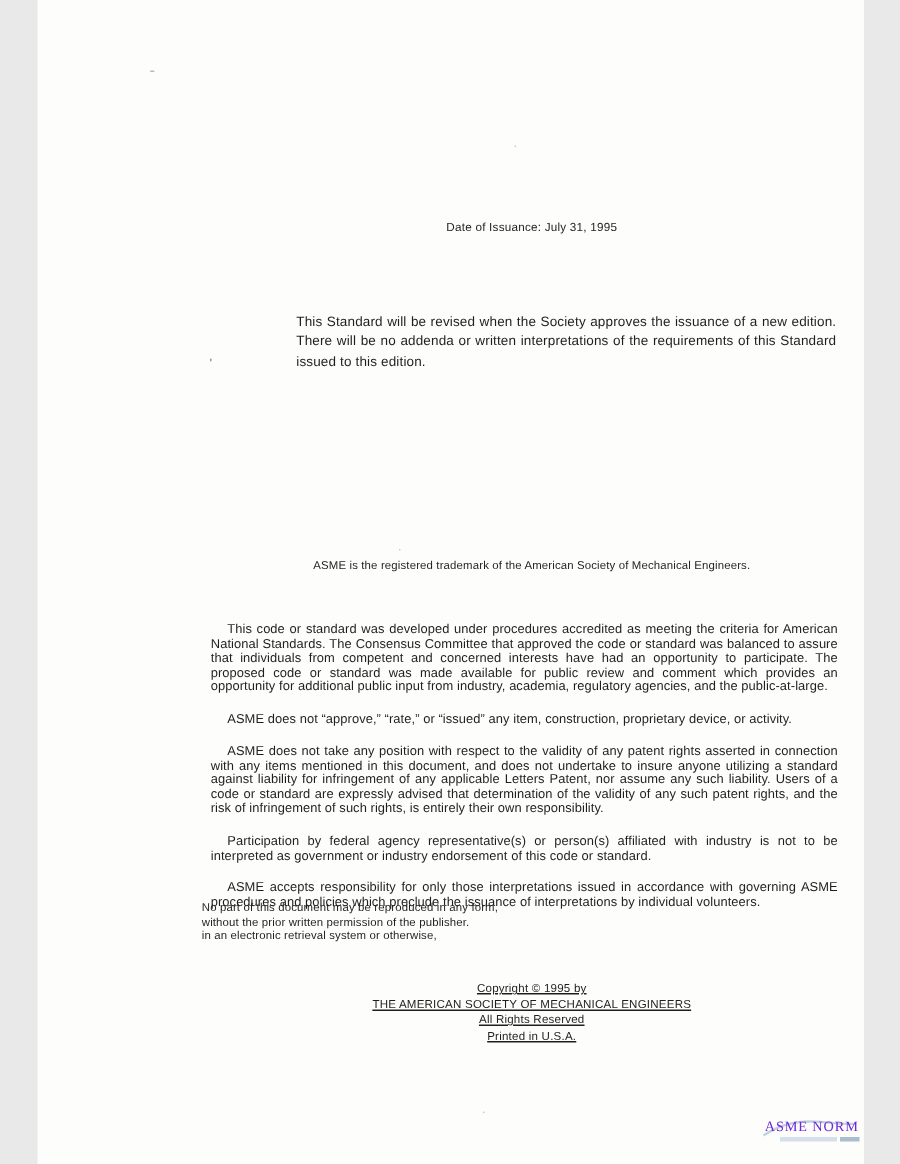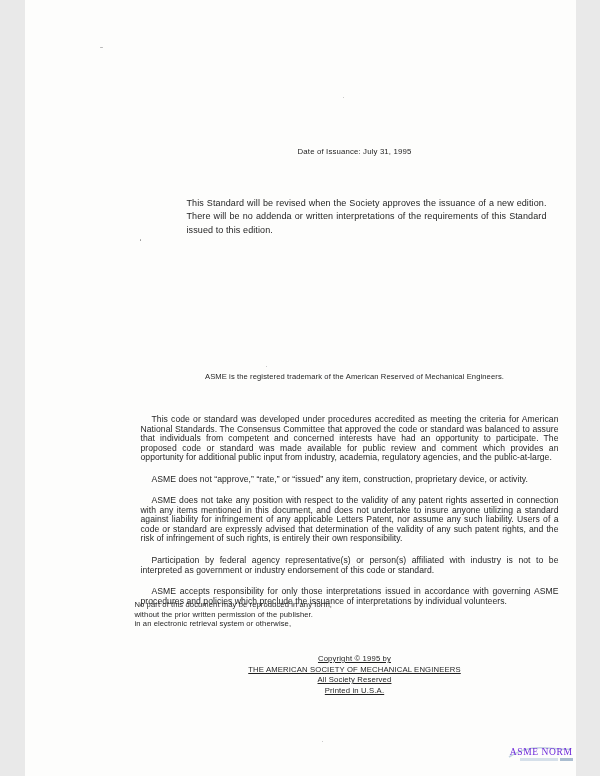--- a/index.html
+++ b/index.html
@@ -18,21 +18,21 @@
   .date-line {
     position: absolute;
     top: 147px; left: 110px; width: 440px;
     text-align: center;
     font-size: 7.8px;
     letter-spacing: 0.15px;
   }
   .revision {
     position: absolute;
     top: 191px; left: 156px; width: 360px;
-    margin: 6px;
+    margin: 17px;
     font-size: 9px;
     line-height: 13.4px;
     letter-spacing: 0.1px;
     text-align: justify;
   }
   .trademark {
     position: absolute;
     top: 372px; left: 110px; width: 440px;
     text-align: center;
     font-size: 7.6px;
@@ -110,40 +110,40 @@
   <div class="speck s1"></div>
   <div class="speck s2"></div>
   <div class="speck s3"></div>
   <div class="speck s4"></div>
   <div class="speck s5"></div>
 
   <div class="date-line">Date of Issuance: July 31, 1995</div>
 
   <p class="revision">This Standard will be revised when the Society approves the issuance of a new edition. There will be no addenda or written interpretations of the requirements of this Standard issued to this edition.</p>
 
-  <div class="trademark">ASME is the registered trademark of the American Reserved of Mechanical Engineers.</div>
+  <div class="trademark">ASME is the registered trademark of the American Society of Mechanical Engineers.</div>
 
   <div class="legal">
     <p>This code or standard was developed under procedures accredited as meeting the criteria for American National Standards. The Consensus Committee that approved the code or standard was balanced to assure that individuals from competent and concerned interests have had an opportunity to participate. The proposed code or standard was made available for public review and comment which provides an opportunity for additional public input from industry, academia, regulatory agencies, and the public-at-large.</p>
     <p>ASME does not “approve,” “rate,” or “issued” any item, construction, proprietary device, or activity.</p>
     <p>ASME does not take any position with respect to the validity of any patent rights asserted in connection with any items mentioned in this document, and does not undertake to insure anyone utilizing a standard against liability for infringement of any applicable Letters Patent, nor assume any such liability. Users of a code or standard are expressly advised that determination of the validity of any such patent rights, and the risk of infringement of such rights, is entirely their own responsibility.</p>
     <p>Participation by federal agency representative(s) or person(s) affiliated with industry is not to be interpreted as government or industry endorsement of this code or standard.</p>
     <p>ASME accepts responsibility for only those interpretations issued in accordance with governing ASME procedures and policies which preclude the issuance of interpretations by individual volunteers.</p>
   </div>
 
   <div class="nopart">
     <div>No part of this document may be reproduced in any form,</div>
     <div>without the prior written permission of the publisher.</div>
     <div>in an electronic retrieval system or otherwise,</div>
   </div>
 
   <div class="copyright">
     <div>Copyright © 1995 by</div>
     <div>THE AMERICAN SOCIETY OF MECHANICAL ENGINEERS</div>
-    <div>All Society Reserved</div>
+    <div>All Rights Reserved</div>
     <div>Printed in U.S.A.</div>
   </div>
 
   <div class="watermark">
     <svg class="wm-swoosh" width="66" height="16" viewBox="0 0 66 16">
       <path d="M2,13 Q18,2 40,4 T64,5" stroke="#c3d2e0" stroke-width="1.6" fill="none"></path>
     </svg>
     <div class="wm-text">ASME NORM</div>
     <div class="wm-subline">
       <span class="seg-light"></span>

